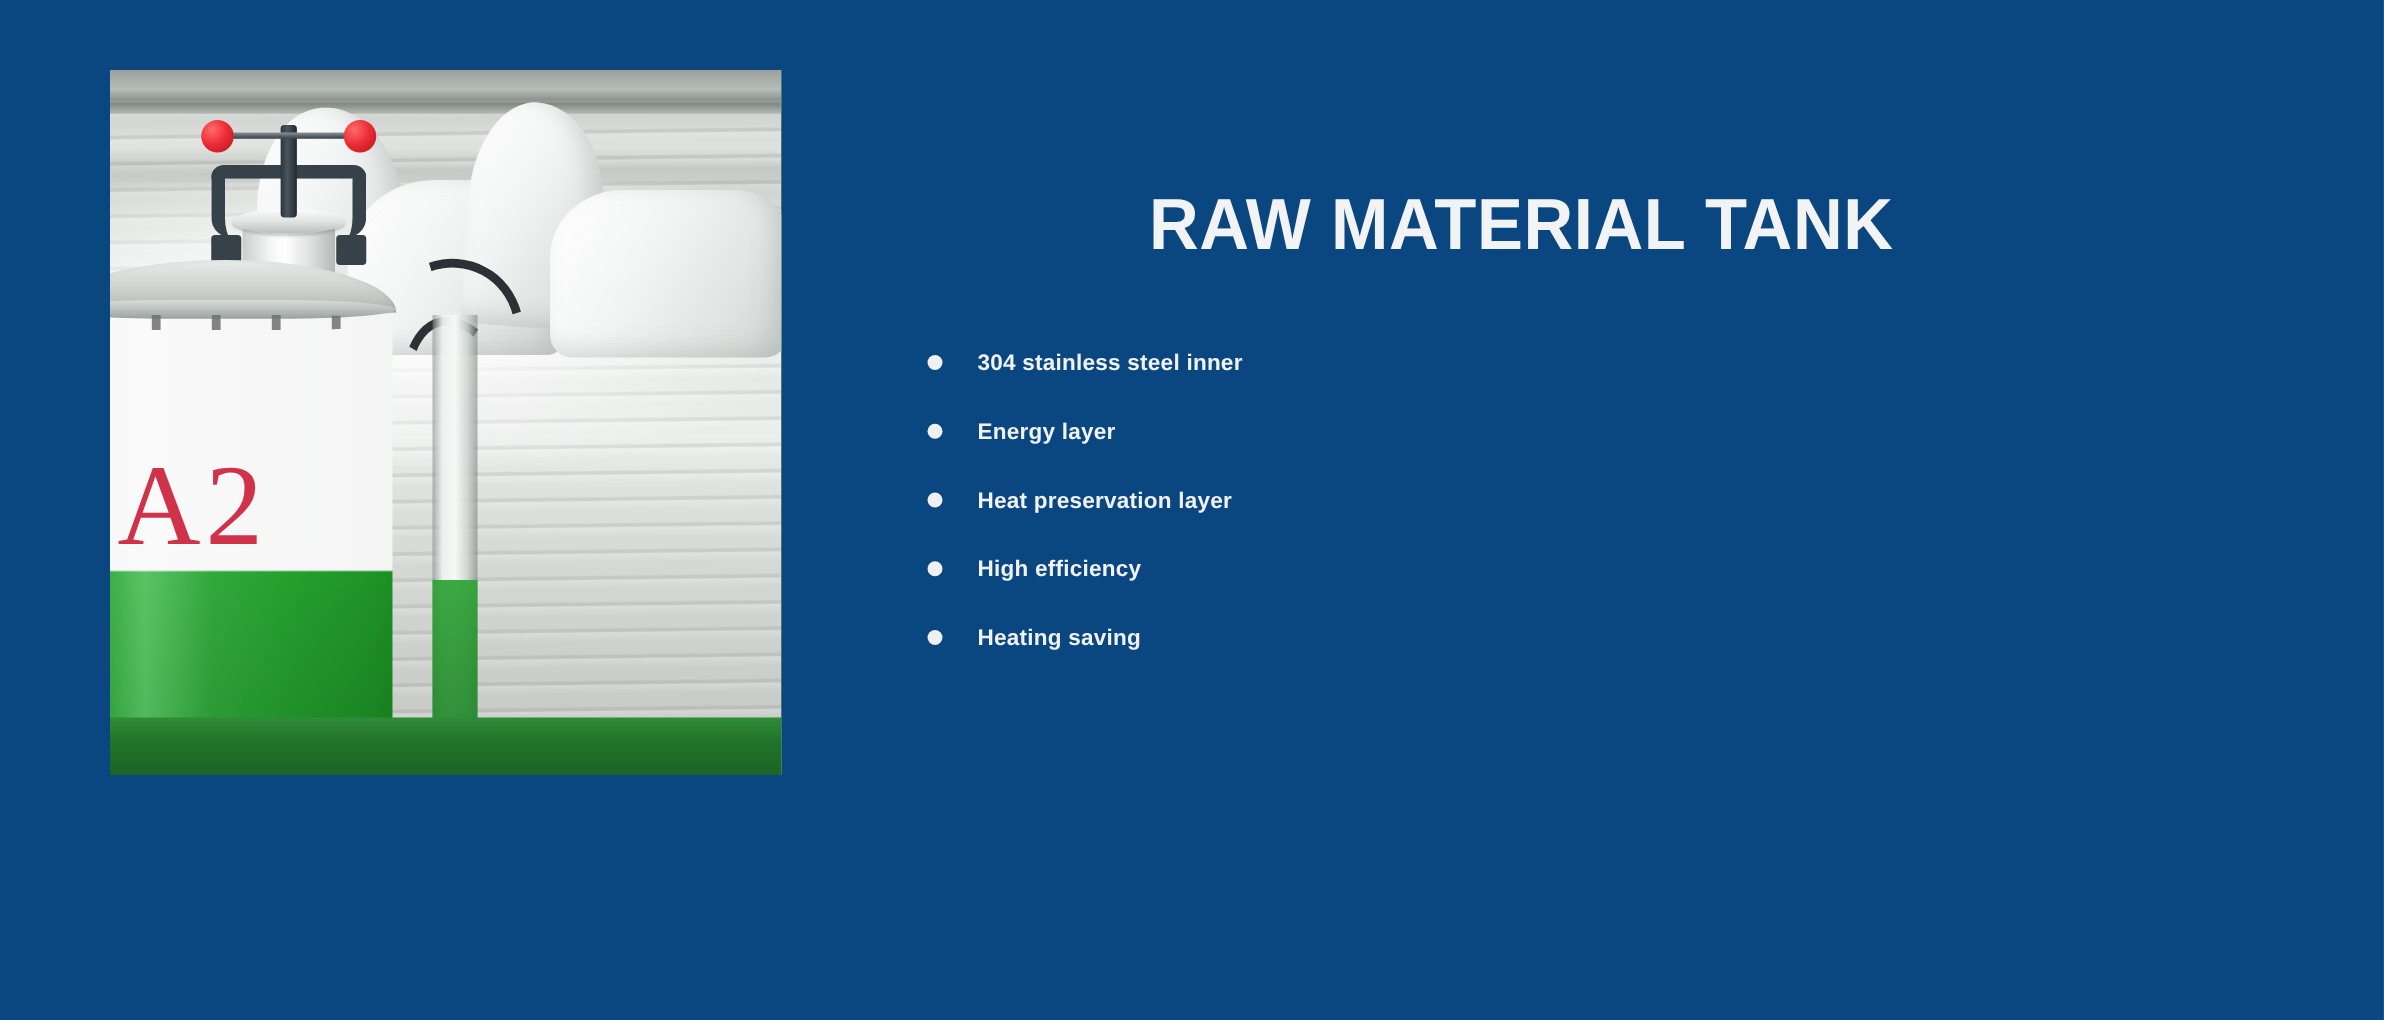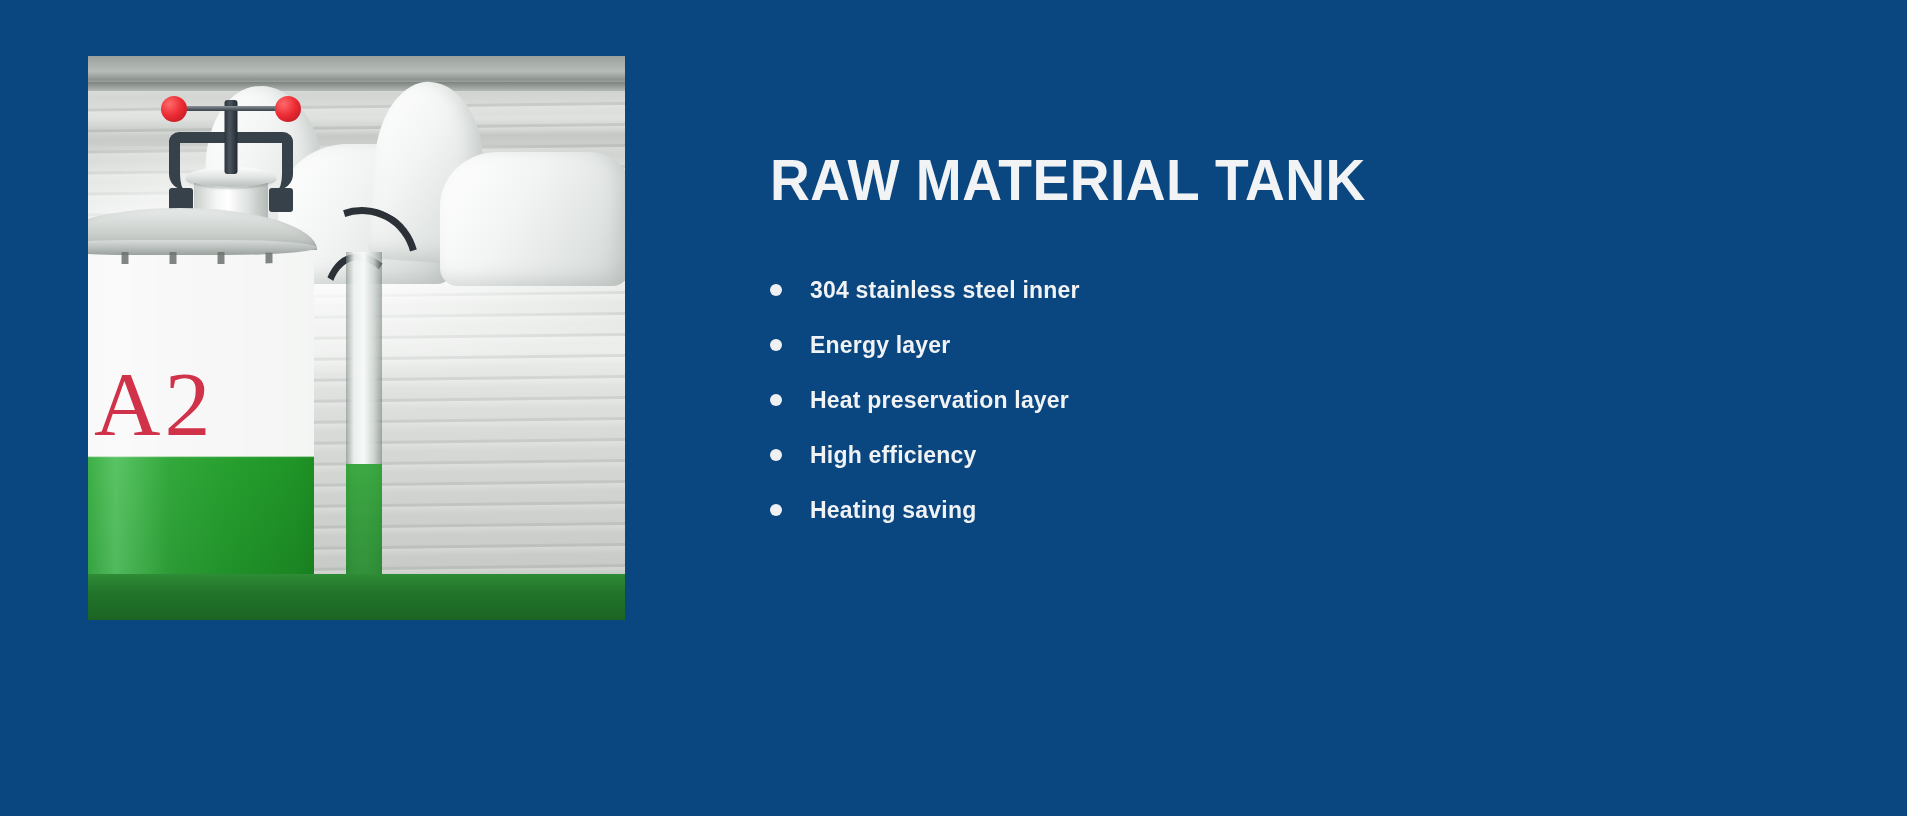--- a/index.html
+++ b/index.html
@@ -358,23 +358,24 @@
     border-color: #2b3137 transparent transparent transparent;
     border-radius: 50%;
   }
   .hose-1 { left: 210px; top: 150px; width: 120px; height: 130px; transform: rotate(28deg); }
   .hose-2 { left: 236px; top: 196px; width: 90px;  height: 150px; transform: rotate(-14deg); }
   .hose-3 { left: 250px; top: 430px; width: 70px;  height: 120px; transform: rotate(190deg); }
 
   
   .content {
     position: absolute;
-    left: 770px;
+    left: 742px;
     top: 150px;
     width: 1000px;
+    text-align: center;
   }
   .headline {
     color: #f2f3f4;
     font-size: 58px;
     font-weight: 700;
     letter-spacing: 0.5px;
     line-height: 1.05;
     transform: scaleX(0.95);
     transform-origin: left center;
     white-space: nowrap;
@@ -391,21 +392,21 @@
   .dot {
     width: 12px;
     height: 12px;
     border-radius: 50%;
     background: #eef0f2;
     flex: 0 0 12px;
     margin-right: 28px;
   }
   .feature-text {
     color: #f0f2f4;
-    font-size: 23px;
+    font-size: 18px;
     font-weight: 700;
     letter-spacing: 0.2px;
     white-space: nowrap;
   }
 </style>
 </head>
 <body>
 
 <div class="slide">
 

